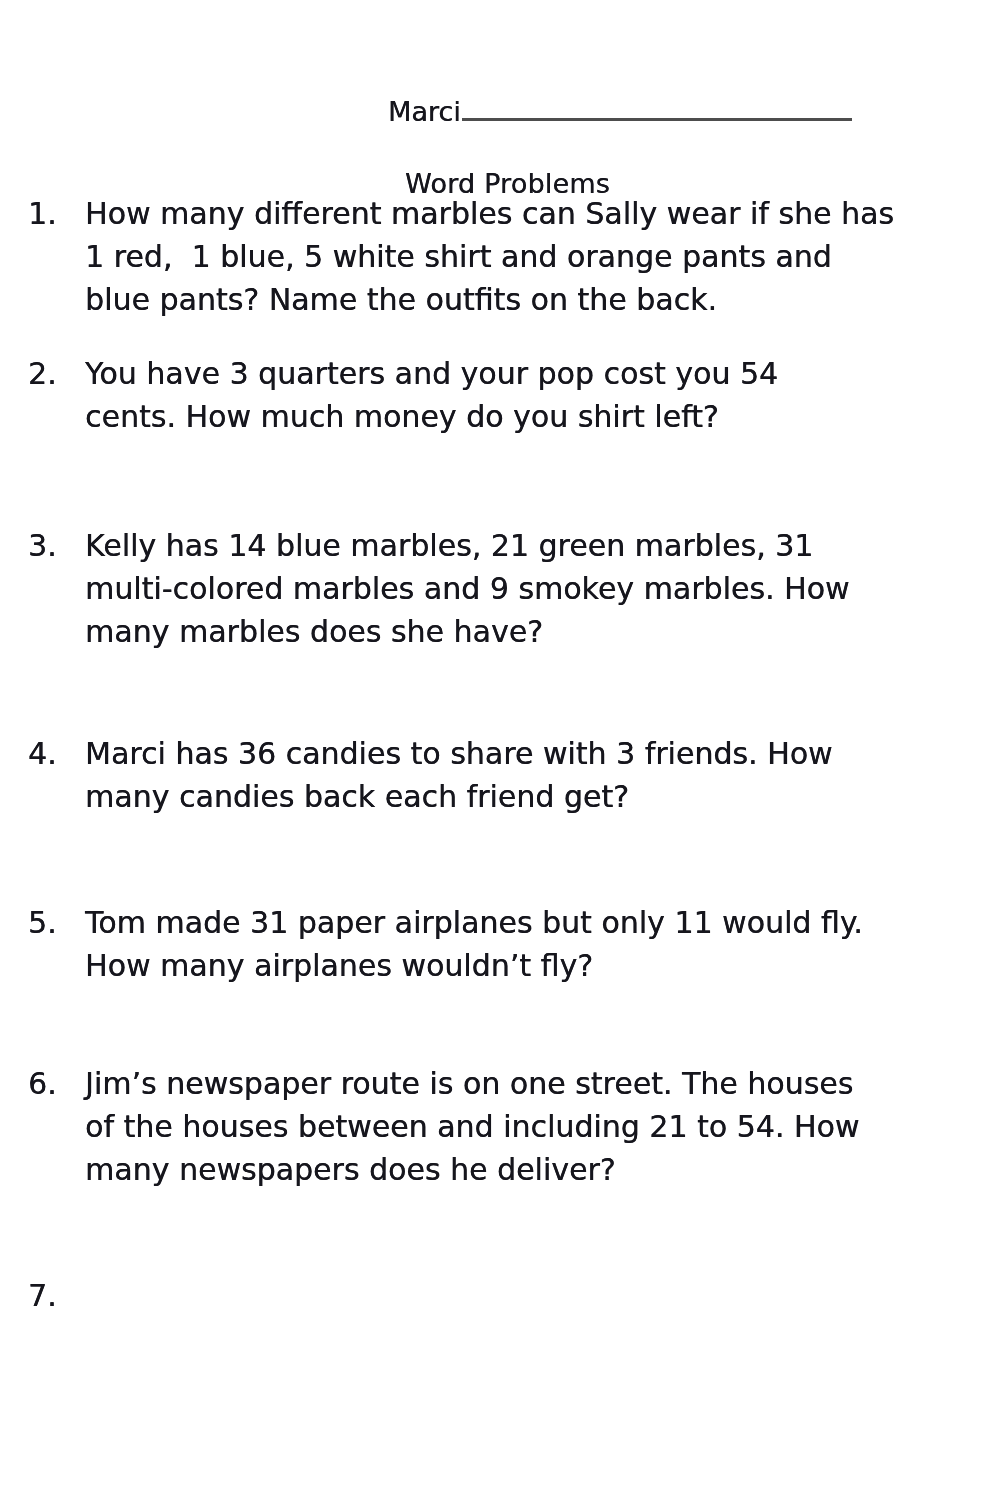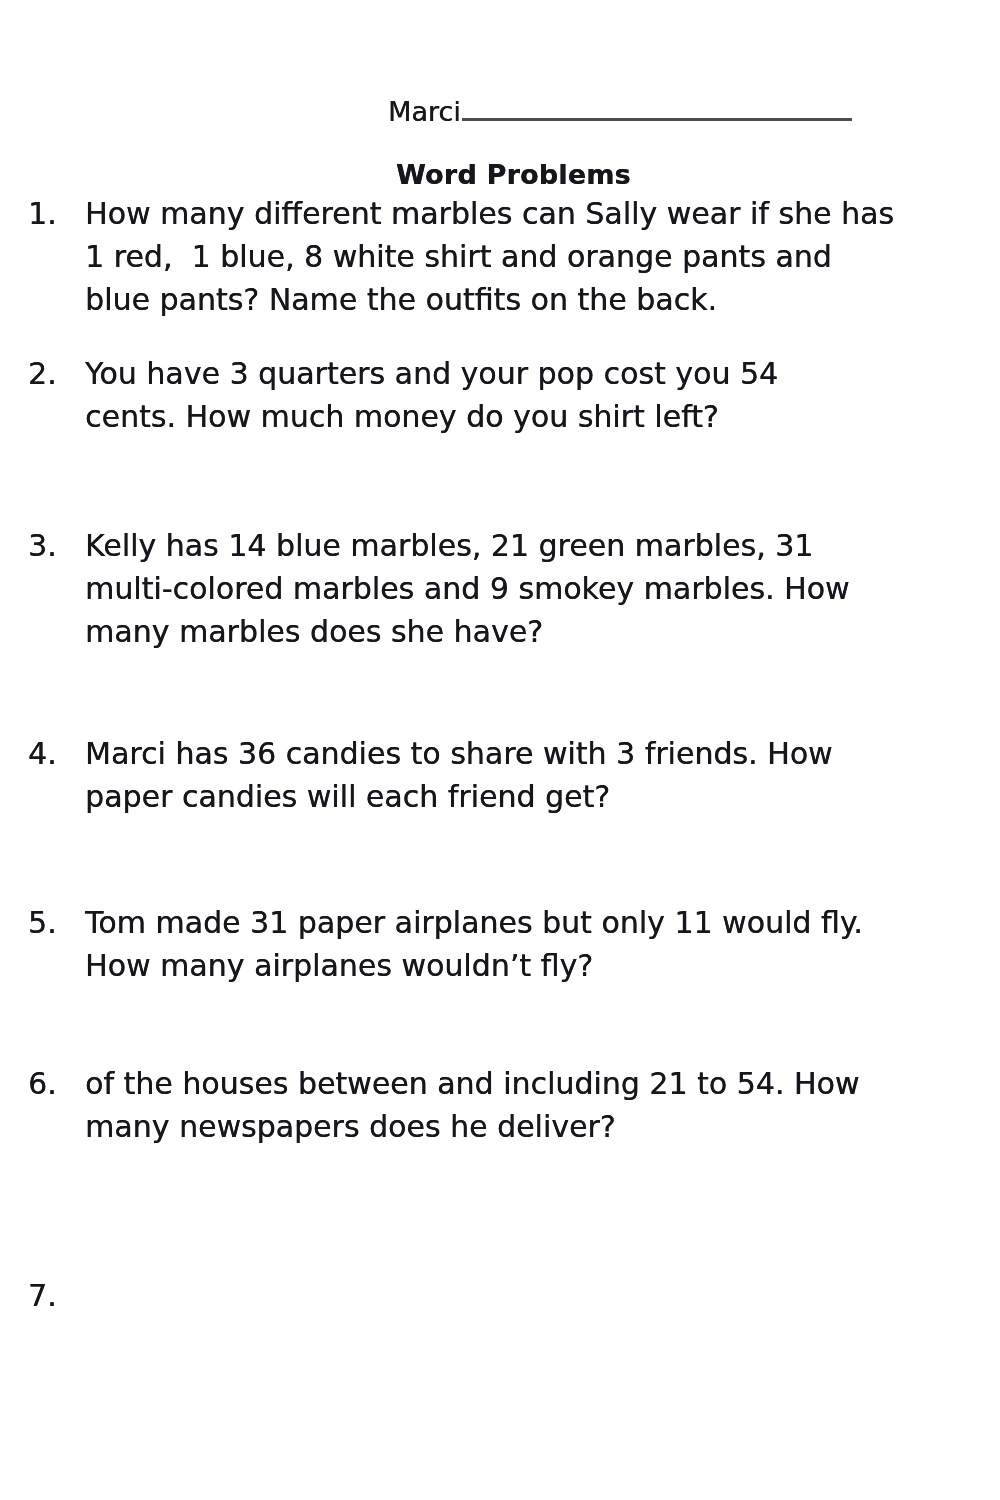--- a/index.html
+++ b/index.html
@@ -34,23 +34,23 @@
     height: 26px;
     border-bottom: 3px solid #4d4d4d;
     vertical-align: baseline;
     margin-left: 1px;
   }
 
   .page-title {
     position: absolute;
     left: 392px;
     top: 155px;
-    margin: 4px;
+    margin: 13px;
     font-size: 27px;
-    font-weight: bold;
+    font-weight: normal;
     letter-spacing: 0.2px;
     white-space: nowrap;
   }
 
   .problem-list {
     list-style: none;
     margin: 0;
     padding: 0;
   }
   .problem {
@@ -84,21 +84,21 @@
   <span>Marci</span><span class="name-line"></span>
 </div>
 
 <h1 class="page-title ink">Word Problems</h1>
 
 <ol class="problem-list" id="problems">
   <li class="problem ink">
     <span class="num">1.</span>
     <div class="ptext">
         <div class="pline">How many different marbles can Sally wear if she has</div>
-        <div class="pline">1 red,  1 blue, 8 white shirt and orange pants and</div>
+        <div class="pline">1 red,  1 blue, 5 white shirt and orange pants and</div>
         <div class="pline">blue pants? Name the outfits on the back.</div>
       </div>
   </li>
 
   <li class="problem ink">
     <span class="num">2.</span>
     <div class="ptext">
         <div class="pline">You have 3 quarters and your pop cost you 54</div>
         <div class="pline">cents. How much money do you shirt left?</div>
       </div>
@@ -110,35 +110,36 @@
         <div class="pline">Kelly has 14 blue marbles, 21 green marbles, 31</div>
         <div class="pline">multi-colored marbles and 9 smokey marbles. How</div>
         <div class="pline">many marbles does she have?</div>
       </div>
   </li>
 
   <li class="problem ink">
     <span class="num">4.</span>
     <div class="ptext">
         <div class="pline">Marci has 36 candies to share with 3 friends. How</div>
-        <div class="pline">paper candies will each friend get?</div>
+        <div class="pline">many candies back each friend get?</div>
       </div>
   </li>
 
   <li class="problem ink">
     <span class="num">5.</span>
     <div class="ptext">
         <div class="pline">Tom made 31 paper airplanes but only 11 would fly.</div>
         <div class="pline">How many airplanes wouldn’t fly?</div>
       </div>
   </li>
 
   <li class="problem ink">
     <span class="num">6.</span>
     <div class="ptext">
+        <div class="pline">Jim’s newspaper route is on one street. The houses</div>
         <div class="pline">of the houses between and including 21 to 54. How</div>
         <div class="pline">many newspapers does he deliver?</div>
       </div>
   </li>
 
   <li class="problem ink">
     <span class="num">7.</span>
     <div class="ptext">
       </div>
   </li>

